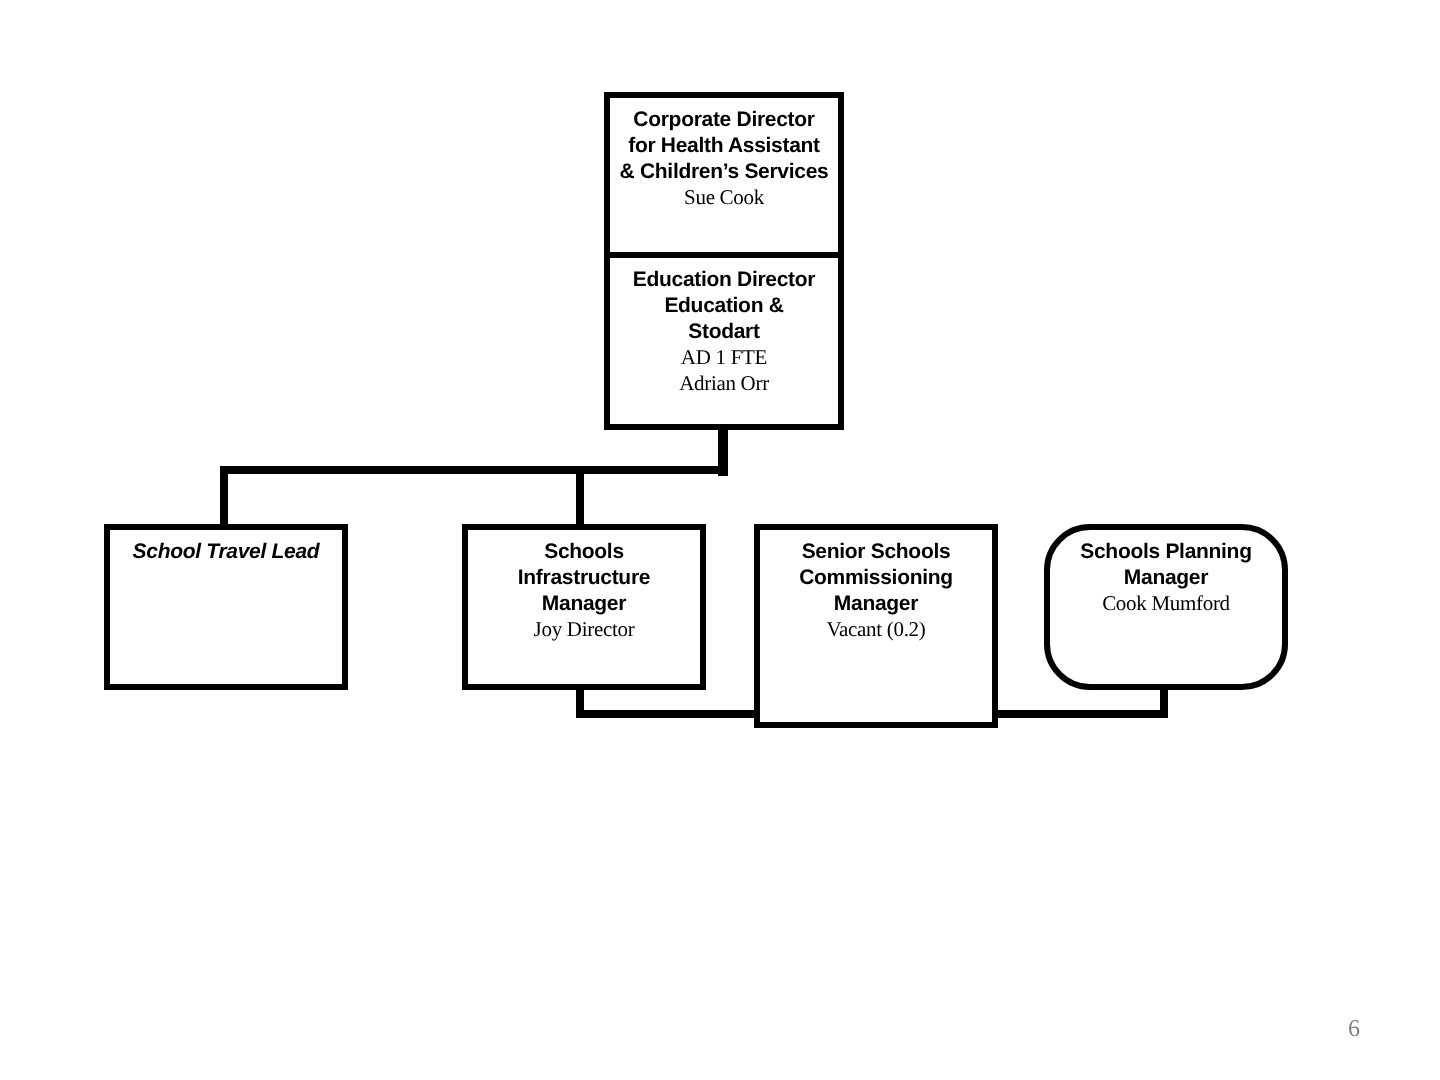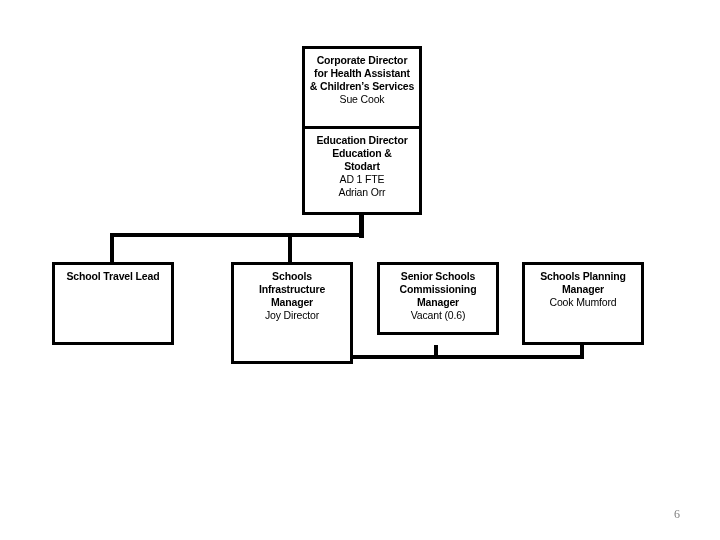--- a/index.html
+++ b/index.html
@@ -38,20 +38,21 @@
     font-size: 10.5px;
     line-height: 13px;
     letter-spacing: -0.15px;
     white-space: nowrap;
   }
   .node .line.title {
     font-weight: 600;
   }
   .node .line.person {
     font-weight: 400;
+    font-family: Liberation Serif, serif;
   }
   .conn {
     position: absolute;
     background: #000000;
     z-index: 1;
   }
   .page-number {
     position: absolute;
     right: 40px;
     bottom: 18px;
@@ -82,35 +83,35 @@
         <span class="line title">&amp; Children’s Services</span>
         <span class="line person">Sue Cook</span>
       </div>
       <div class="node" style="left: 302px; top: 126px; width: 120px; height: 89px; border-color: rgb(0, 0, 0);">
         <span class="line title">Education Director</span>
         <span class="line title">Education &amp;</span>
         <span class="line title">Stodart</span>
         <span class="line person">AD 1 FTE</span>
         <span class="line person">Adrian Orr</span>
       </div>
-      <div class="node" style="left: 52px; top: 262px; width: 122px; height: 83px; border-color: rgb(0, 0, 0);">
+      <div class="node" style="left: 52px; top: 262px; width: 122px; height: 83px; border-color: rgb(0, 0, 0); font-style: italic;">
         <span class="line title">School Travel Lead</span>
       </div>
-      <div class="node" style="left: 231px; top: 262px; width: 122px; height: 102px; border-color: rgb(0, 0, 0);">
+      <div class="node" style="left: 231px; top: 262px; width: 122px; height: 83px; border-color: rgb(0, 0, 0);">
         <span class="line title">Schools</span>
         <span class="line title">Infrastructure</span>
         <span class="line title">Manager</span>
         <span class="line person">Joy Director</span>
       </div>
-      <div class="node" style="left: 377px; top: 262px; width: 122px; height: 73px; border-color: rgb(0, 0, 0);">
+      <div class="node" style="left: 377px; top: 262px; width: 122px; height: 102px; border-color: rgb(0, 0, 0);">
         <span class="line title">Senior Schools</span>
         <span class="line title">Commissioning</span>
         <span class="line title">Manager</span>
-        <span class="line person">Vacant (0.6)</span>
+        <span class="line person">Vacant (0.2)</span>
       </div>
-      <div class="node" style="left: 522px; top: 262px; width: 122px; height: 83px; border-color: rgb(0, 0, 0);">
+      <div class="node" style="left: 522px; top: 262px; width: 122px; height: 83px; border-color: rgb(0, 0, 0); border-radius: 23px;">
         <span class="line title">Schools Planning</span>
         <span class="line title">Manager</span>
         <span class="line person">Cook Mumford</span>
       </div>
     </div>
   <div class="page-number">6</div>
 </div>
 
 </body></html>

